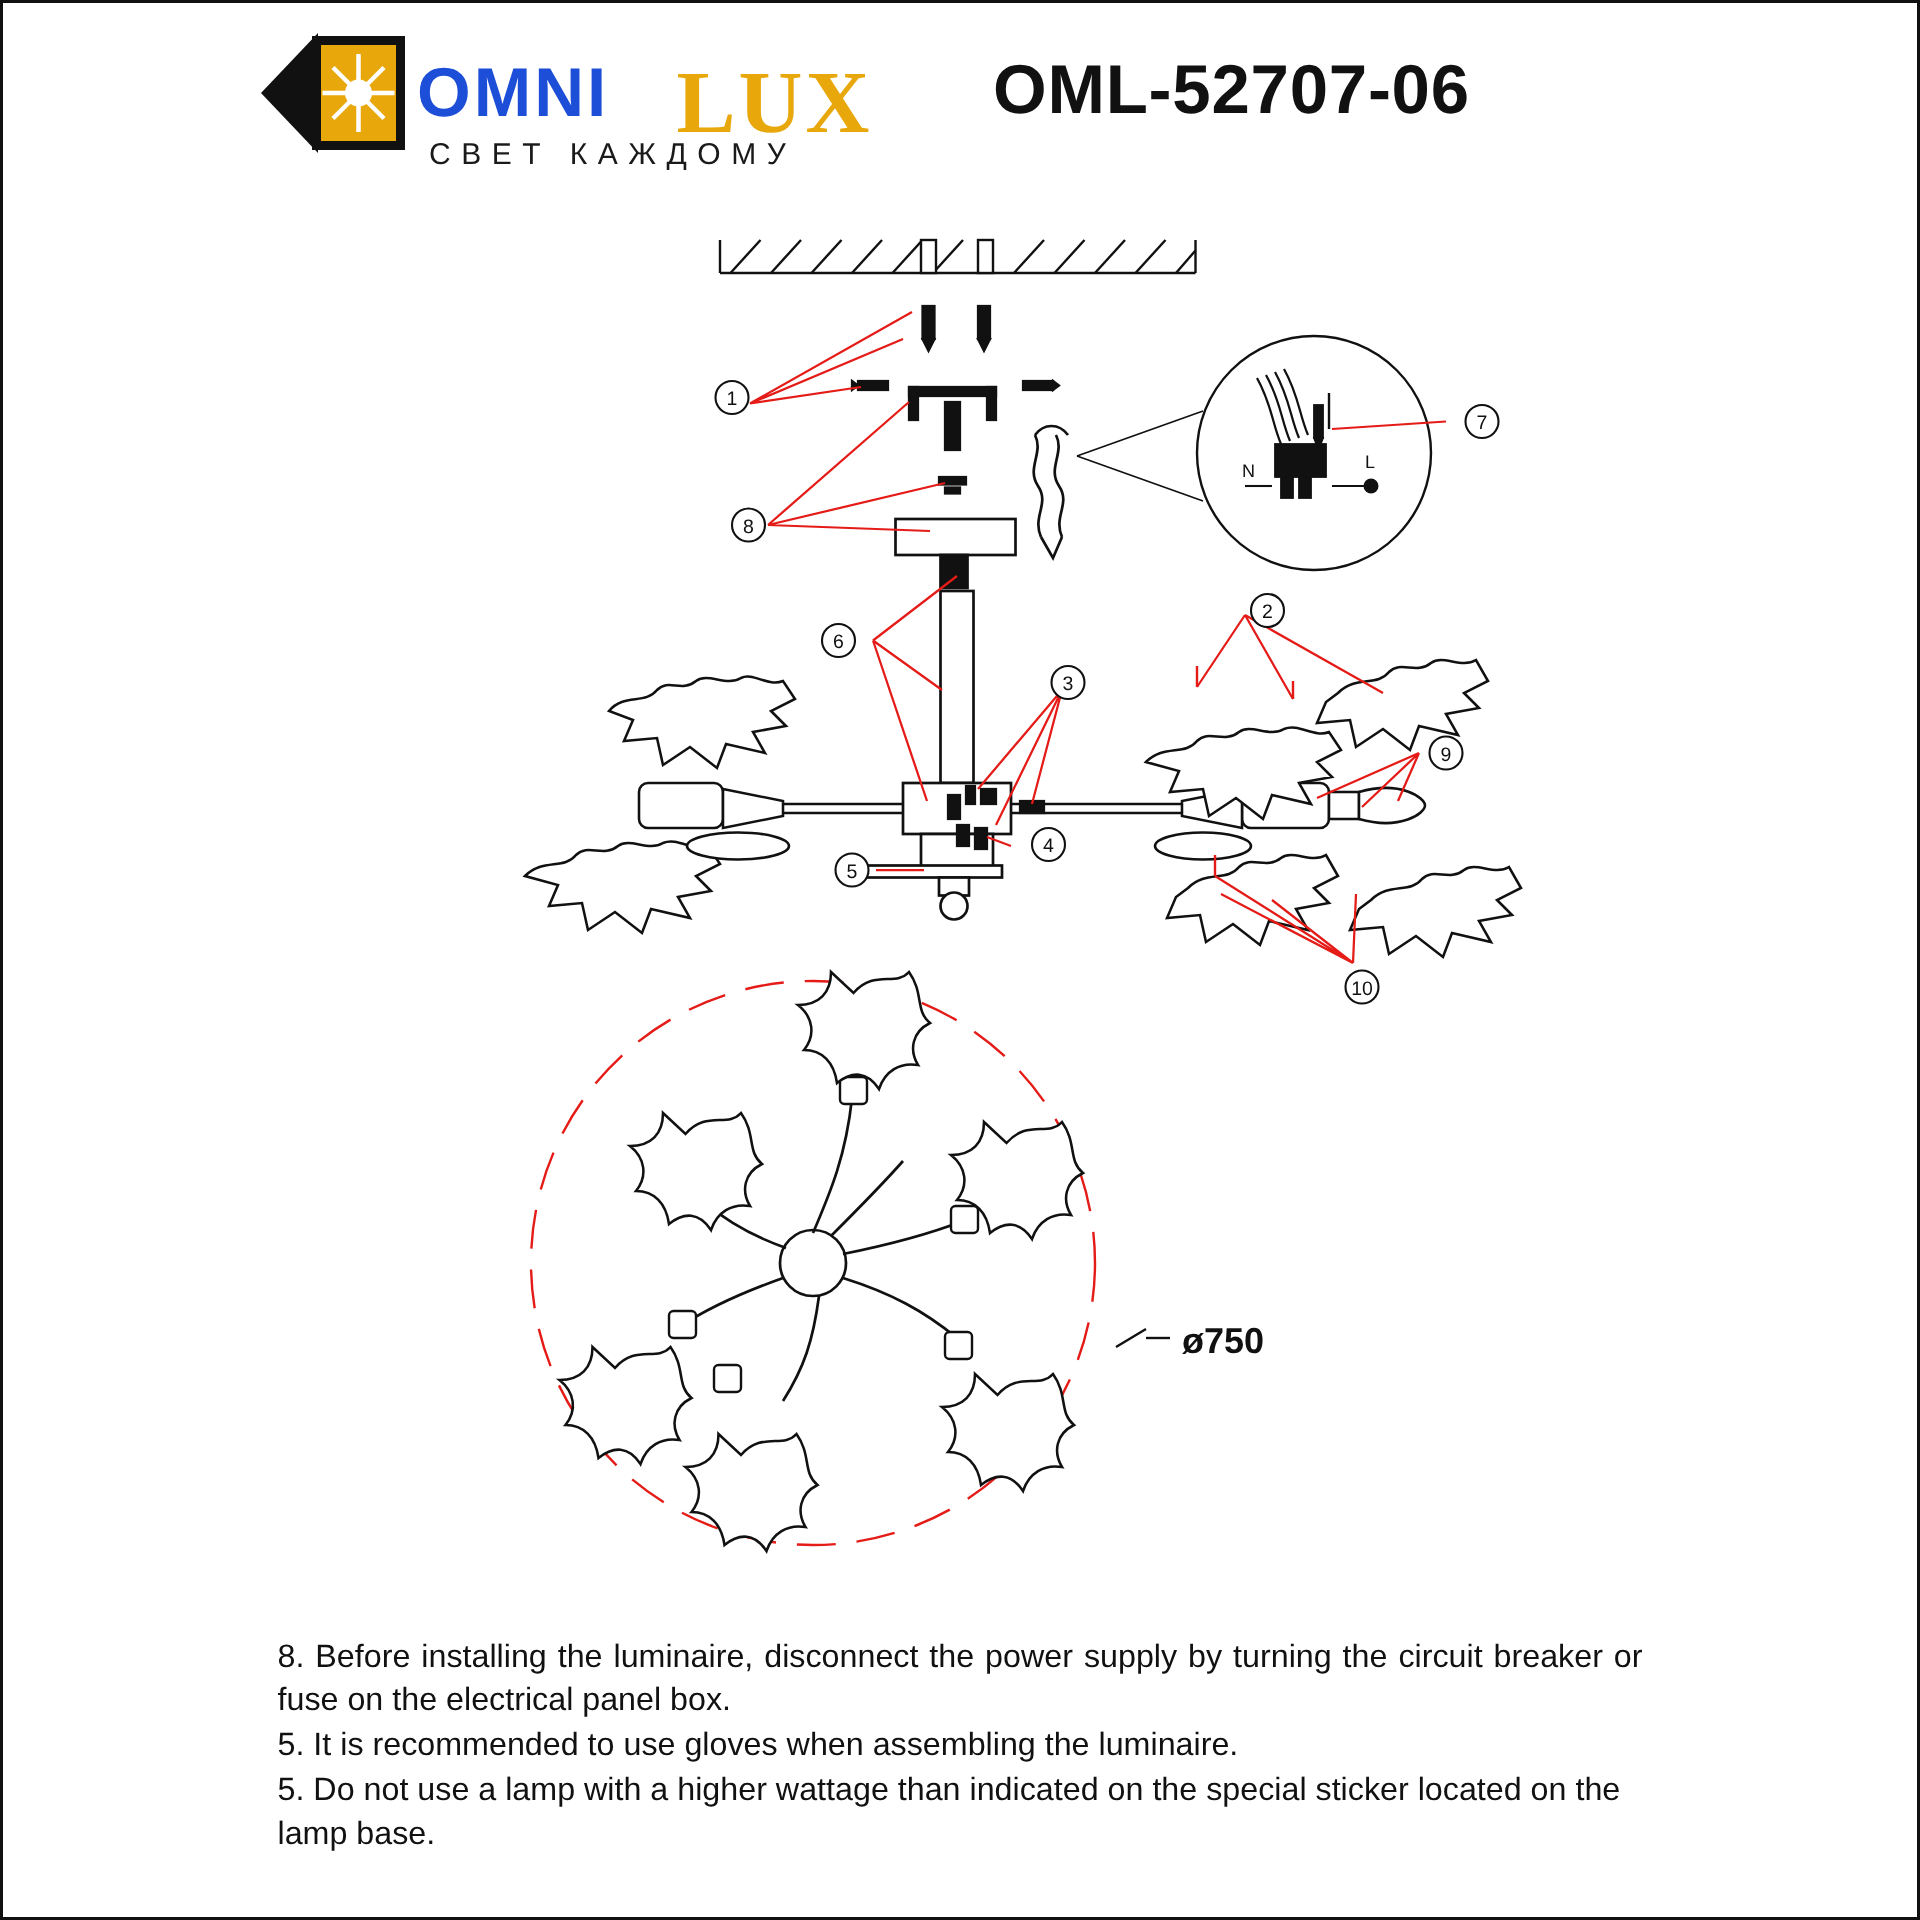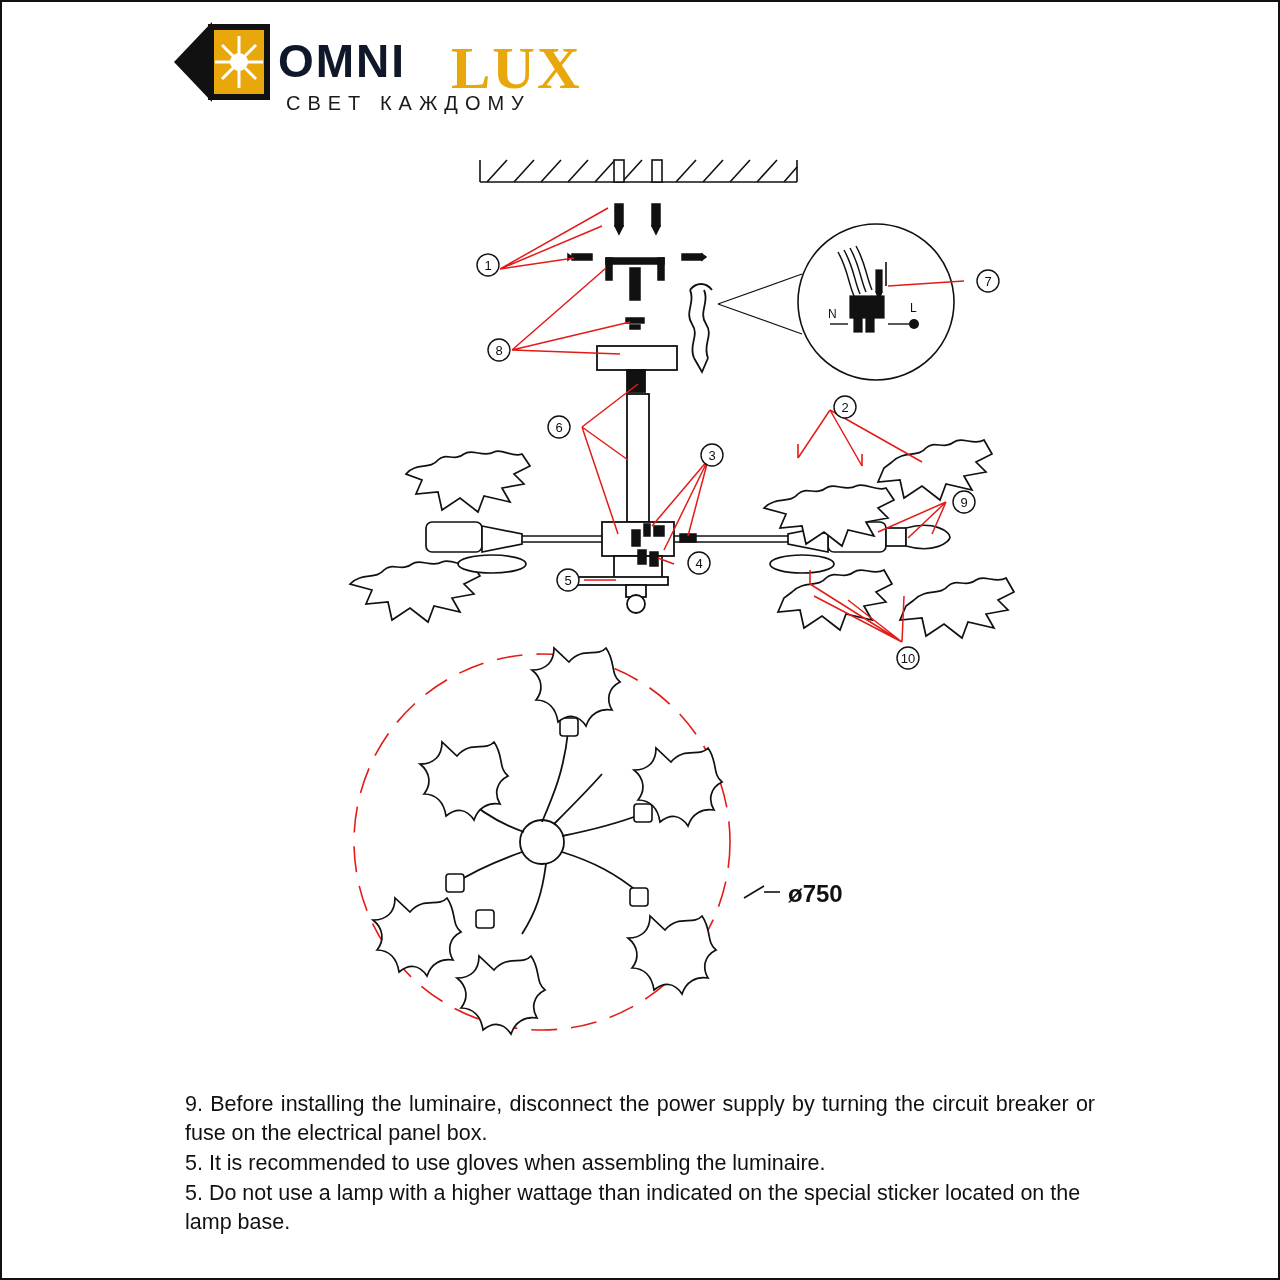--- a/index.html
+++ b/index.html
@@ -44,21 +44,21 @@
     width: 100px;
     height: 92px;
   }
   .logo-text-omni {
     position: absolute;
     left: 104px;
     top: 18px;
     font-size: 46px;
     font-weight: bold;
     letter-spacing: 2px;
-    color: #0f172a;
+    color: #1d4ed8;
     font-family: "Liberation Sans", sans-serif;
   }
   .logo-text-lux {
     position: absolute;
     left: 277px;
     top: 18px;
     font-size: 59px;
     font-weight: bold;
     letter-spacing: 2px;
     color: #e8a80c;
@@ -134,20 +134,21 @@
               <line x1="65" y1="46" x2="48" y2="63"></line>
               <line x1="65" y1="46" x2="82" y2="29"></line>
             </g>
           </g>
         </svg>
       </div>
       <div class="logo-text-omni">OMNI</div>
       <div class="logo-text-lux">LUX</div>
       <div class="logo-slogan">СВЕТ КАЖДОМУ</div>
     </div>
+    <div class="model-code">OML-52707-06</div>
   </div>
 
   <div class="diagram">
     <svg width="1280" height="950" viewBox="0 0 1280 950">
 
       <g stroke="#111" stroke-width="1.6" fill="none">
         <line x1="478" y1="60" x2="795" y2="60"></line>
         <line x1="478" y1="60" x2="478" y2="38"></line>
         <line x1="795" y1="60" x2="795" y2="38"></line>
         <line x1="485" y1="60" x2="505" y2="38"></line>
@@ -400,18 +401,18 @@
           <line x1="742" y1="776" x2="762" y2="764" stroke="#111" stroke-width="1.6"></line>
           <line x1="762" y1="770" x2="778" y2="770" stroke="#111" stroke-width="1.6"></line>
           <text x="786" y="780" font-family="Liberation Sans, sans-serif" font-size="24" font-weight="bold" fill="#111">ø750</text>
         </g>
       </g>
 
     </svg>
   </div>
 
   <div class="notes">
-    <p class="note justify">9. Before installing the luminaire, disconnect the power supply by turning the circuit breaker or fuse on the electrical panel box.</p>
+    <p class="note justify">8. Before installing the luminaire, disconnect the power supply by turning the circuit breaker or fuse on the electrical panel box.</p>
     <p class="note">5. It is recommended to use gloves when assembling the luminaire.</p>
     <p class="note">5. Do not use a lamp with a higher wattage than indicated on the special sticker located on the lamp base.</p>
   </div>
 
 </div>
 
 </body></html>

